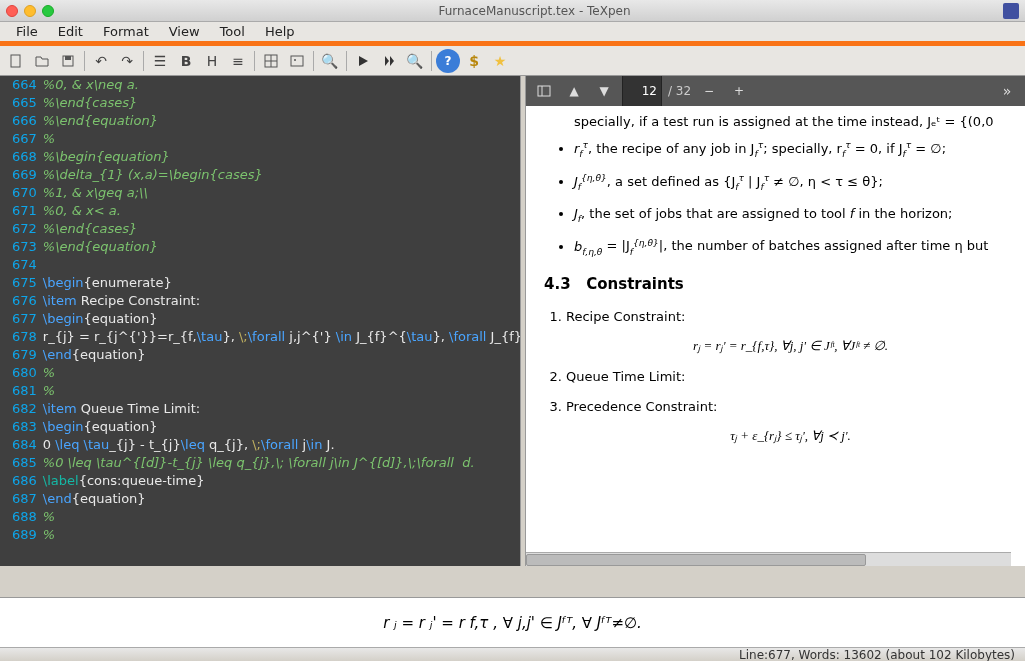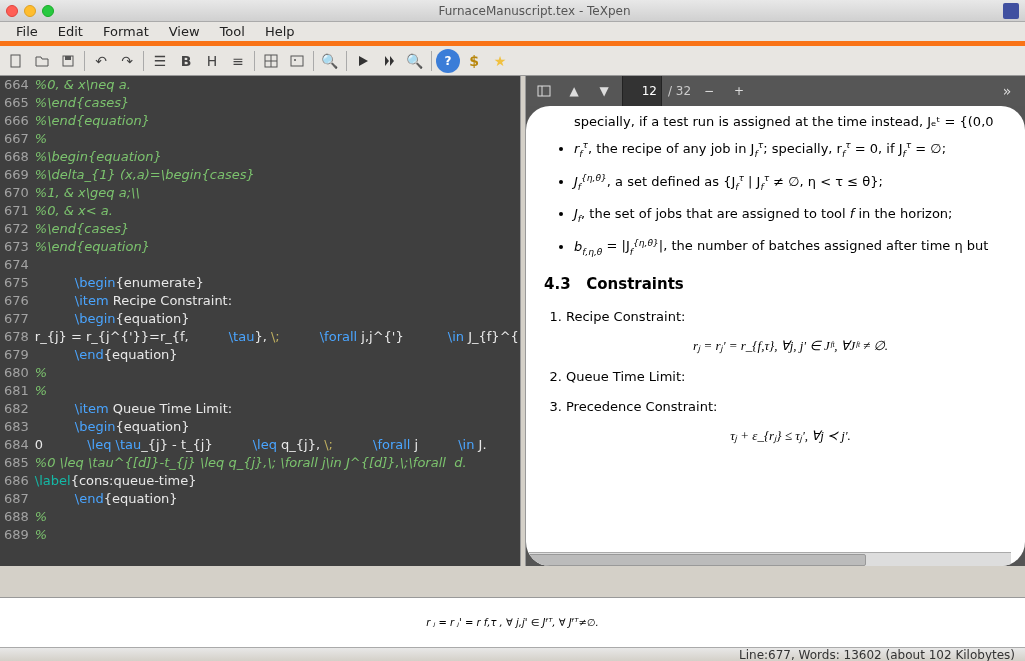--- a/index.html
+++ b/index.html
@@ -27,56 +27,56 @@
 .tool-btn.blue-q { background: #3b7dd8; color: #fff; border-radius: 50%; font-weight: bold; font-size: 12px; }
 .tool-btn.gold-s { color: #b8860b; font-weight: bold; }
 .tool-btn.star { color: #f0c040; }
 
 
 .main-split { flex: 1; display: flex; overflow: hidden; }
 
 
 .editor-pane { width: 520px; background: #3f3f3f; color: #dcdccc; font-family: "DejaVu Sans Mono", "Liberation Mono", monospace; font-size: 13px; line-height: 18px; overflow: hidden; position: relative; }
 .editor-content { display: flex; }
-.gutter { background: #3f3f3f; color: #a3a3a3; text-align: right; padding: 0 4px 0 4px; user-select: none; }
+.gutter { background: #3f3f3f; color: #0ea5e9; text-align: right; padding: 0 4px 0 12px; user-select: none; }
 .gutter div { height: 18px; }
 .code-lines { flex: 1; white-space: pre; }
 .code-lines div { height: 18px; padding-left: 2px; }
 
 
 .c-comment { color: #7cc36e; font-style: italic; }
-.c-kw { color: #4aa5ff; margin-left: 40px; }
+.c-kw { color: #4aa5ff; }
 .c-kw2 { color: #14b8a6; }
 .c-text { color: #e8e8e8; }
 .c-olive { color: #c0b060; }
 
 
 .splitter { width: 6px; background: #d4d0c8; cursor: col-resize; border-left: 1px solid #999; border-right: 1px solid #999; }
 
 
 .pdf-pane { flex: 1; background: #555; display: flex; flex-direction: column; overflow: hidden; }
 .pdf-toolbar { height: 30px; background: #565656; display: flex; align-items: center; padding: 0 6px; gap: 6px; color: #ddd; font-size: 12px; }
 .pdf-tool-btn { width: 24px; height: 24px; display: flex; align-items: center; justify-content: center; color: #ddd; cursor: pointer; }
 .pdf-page-input { width: 40px; background: #333; color: #fff; border: 1px solid #222; text-align: right; padding: 18px 4px; font-size: 12px; }
 .pdf-total { color: #ccc; }
 .pdf-spacer { flex: 1; }
 .pdf-chevrons { width: 24px; height: 24px; display: flex; align-items: center; justify-content: center; color: #ddd; cursor: pointer; font-size: 14px; }
 
-.pdf-body { flex: 1; background: #fff; overflow: hidden; padding: 8px 10px 8px 18px; font-family: "CMU Serif", Georgia, serif; font-size: 13px; color: #000; position: relative; border-radius: 24px; }
+.pdf-body { flex: 1; background: #fff; overflow: hidden; padding: 8px 10px 8px 18px; font-family: "CMU Serif", Georgia, serif; font-size: 13px; color: #000; position: relative; }
 .pdf-content ul { list-style: disc; margin-left: 20px; }
 .pdf-content ul li { margin: 10px 10px; line-height: 1.5; }
 .pdf-content h3 { font-size: 15px; font-weight: bold; margin: 16px 0 14px 0; }
 .pdf-content ol { margin-left: 22px; }
 .pdf-content ol li { margin: 10px 0; line-height: 1.6; }
 .pdf-content .eq { text-align: center; font-style: italic; margin: 8px 0; font-family: Georgia, serif; }
 .pdf-scroll-h { position: absolute; bottom: 0; left: 0; right: 14px; height: 14px; background: #ddd; border-top: 1px solid #aaa; }
 .pdf-scroll-h-thumb { position: absolute; left: 0; top: 1px; width: 70%; height: 12px; background: #bbb; border: 1px solid #999; border-radius: 2px; }
 
 
-.formula-bar { height: 50px; background: #fff; border-top: 1px solid #999; display: flex; align-items: center; justify-content: center; font-family: Georgia, serif; font-size: 10px; font-style: italic; color: #000; margin-top: 31px; }
+.formula-bar { height: 50px; background: #fff; border-top: 1px solid #999; display: flex; align-items: center; justify-content: center; font-family: Georgia, serif; font-size: 15px; font-style: italic; color: #000; margin-top: 31px; }
 
 
 .status-bar { height: 14px; background: linear-gradient(to bottom, #e8e8e8, #d4d0c8); border-top: 1px solid #aaa; display: flex; align-items: center; justify-content: flex-end; padding: 0 10px; font-size: 12px; color: #333; }
 
 sup { font-size: 0.7em; }
 sub { font-size: 0.7em; }
 </style>
 </head>
 <body>
 

